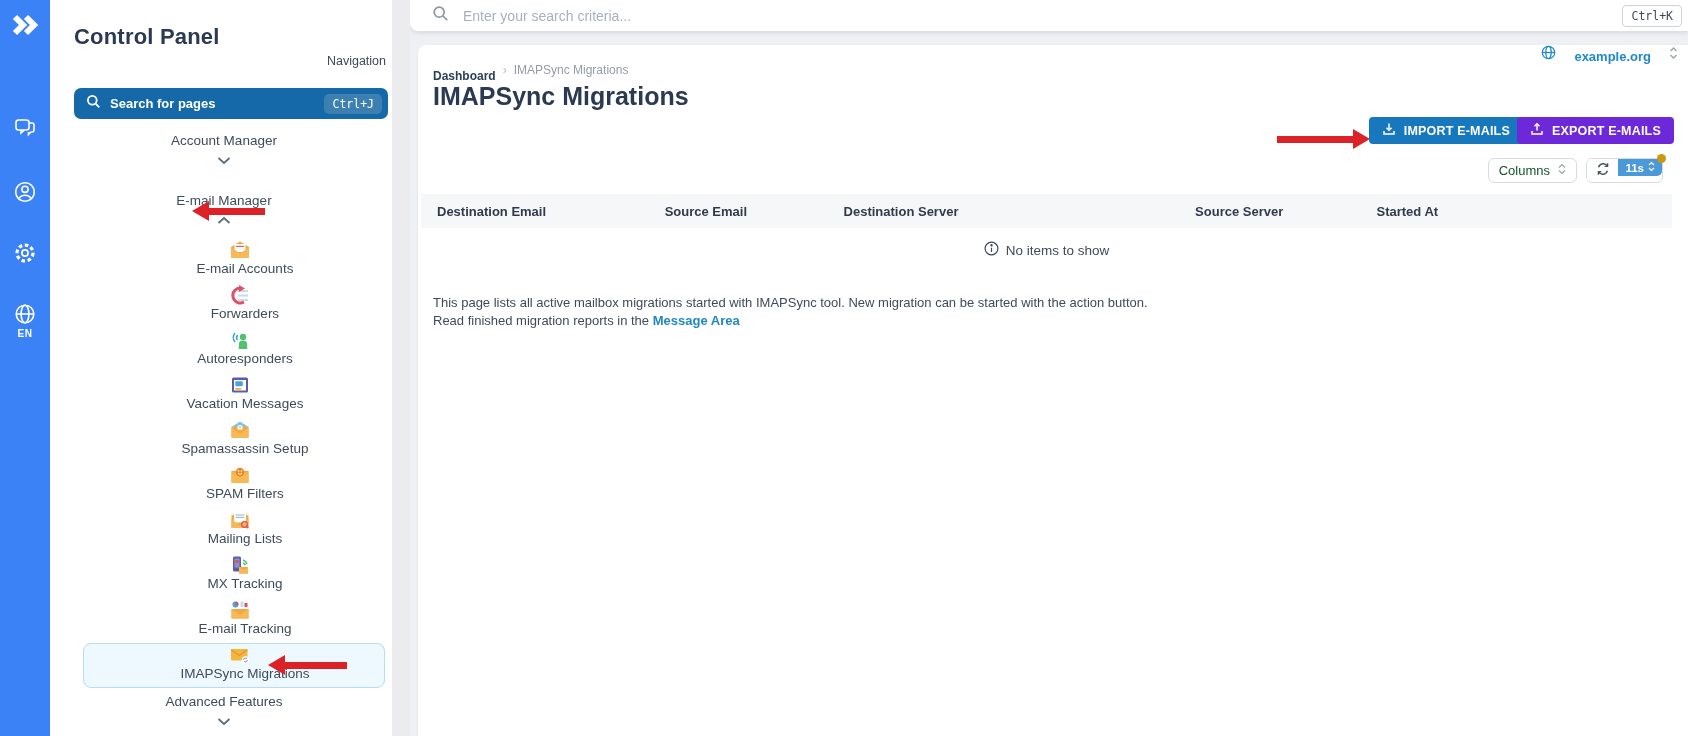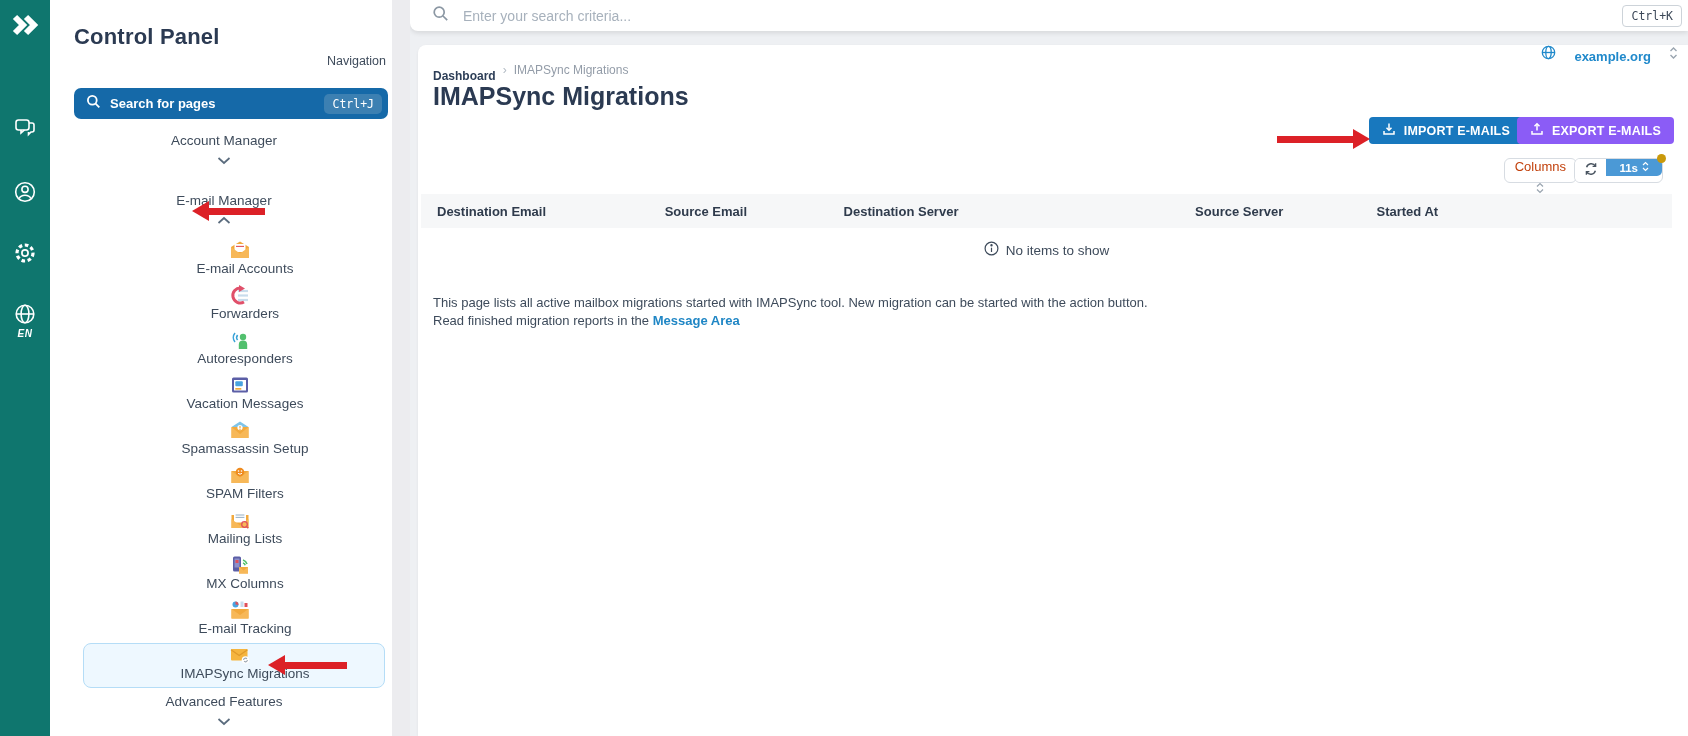--- a/index.html
+++ b/index.html
@@ -1,20 +1,20 @@
 <!DOCTYPE html>
 <html><head>
 <meta charset="utf-8">
 <style>
   * { margin:0; padding:0; box-sizing:border-box; }
   html,body { width:1688px; height:736px; background:#fff; font-family:"Liberation Sans",sans-serif; }
   .screen { position:relative; width:1688px; height:736px; overflow:hidden; background:#eef0f3; }
 
   
-  .rail { position:absolute; left:0; top:0; width:50px; height:736px; background:#0f766e; z-index:5;font-style:italic; }
+  .rail { position:absolute; left:0; top:0; width:50px; height:736px; background:#3b82f6; z-index:5; }
   .rail-logo { position:absolute; left:7px; top:7px; width:36px; height:36px; }
   .rail-ic { position:absolute; left:12px; width:26px; height:26px; }
   .rail-lang-label { position:absolute; left:0; top:328px; width:50px; text-align:center; color:#fff; font-size:10px; font-weight:700; letter-spacing:.5px; }
 
   
   .sidebar { position:absolute; left:50px; top:0; width:342px; height:736px; background:#fff; padding:0 6px 0 24px; z-index:4; }
   .sb-title { margin-top:24px; font-size:22px; font-weight:600; color:#2b3a52; letter-spacing:.2px; }
   .sb-subtitle { margin-top:4px; font-size:12.5px; color:#3e4b5b;text-align:right; }
   .sb-search { position:absolute; left:24px; top:88px; width:314px; height:31px; background:#1569a8; border-radius:7px; display:flex; align-items:center; padding:0 6px 0 12px; cursor:pointer; }
   .sb-search-label { color:#fff; font-size:13px; font-weight:600; margin-left:9px; flex:1; }
@@ -44,26 +44,26 @@
   .crumbs { position:absolute; left:15px; top:12px; display:flex; align-items:center; gap:7px; font-size:12px; }
   .crumb-main { color:#2d3e57; font-weight:600; cursor:pointer;margin-top:12px; }
   .crumb-sep { color:#b3bcc5; font-size:12px; }
   .crumb-cur { color:#939ca8; }
   .domain { position:absolute; right:10px; top:0; display:flex; align-items:flex-end; gap:18px; cursor:pointer; }
   .domain-name { color:#2089cb; font-size:13px; font-weight:600; }
   .page-title { position:absolute; left:15px; top:37px; font-size:25px; font-weight:600; color:#2b3a52; }
 
   .btn { position:absolute; top:72px; height:27px; display:inline-flex; align-items:center; gap:8px; border:none; border-radius:4px; color:#fff; font-family:"Liberation Sans",sans-serif; font-weight:700; font-size:12.5px; letter-spacing:.2px; padding:0 13px; cursor:pointer; }
   .btn-import { right:165px; background:#1878be; }
-  .btn-export { right:14px; background:#8b5cf6; }
-
-  .columns-dd { position:absolute; top:113px; right:111px; height:25px; border:1px solid #d7dce2; border-radius:6px; background:#fff; display:flex; align-items:center; gap:8px; padding:0 10px; font-size:13px; color:#c2410c; cursor:pointer;flex-direction:column; }
+  .btn-export { right:14px; background:#6d28d9; }
+
+  .columns-dd { position:absolute; top:113px; right:111px; height:25px; border:1px solid #d7dce2; border-radius:6px; background:#fff; display:flex; align-items:center; gap:8px; padding:0 10px; font-size:13px; color:#14532d; cursor:pointer; }
   .refresh-group { position:absolute; top:113px; right:25px; height:25px; display:flex; border:1px solid #d7dce2; border-radius:6px; overflow:visible; }
   .refresh-btn { width:31px; height:23px; background:#fff; border-radius:5px 0 0 5px; display:flex; align-items:center; justify-content:center; cursor:pointer; }
-  .interval { height:17px; background:#4b99d6; border-radius:0 5px 5px 0; display:flex; align-items:center; gap:4px; padding:0 13px; color:#fff; font-size:11.5px; font-weight:700; cursor:pointer; }
+  .interval { height:17px; background:#4b99d6; border-radius:0 5px 5px 0; display:flex; align-items:center; gap:4px; padding:0 7px; color:#fff; font-size:11.5px; font-weight:700; cursor:pointer; }
   .interval-dot { position:absolute; right:-4px; top:-5px; width:9px; height:9px; border-radius:50%; background:#c9990b; }
 
   .thead { position:absolute; left:3px; right:16px; top:149px; height:34px; background:#f6f7f8; display:grid; grid-template-columns:18.2% 14.3% 28.1% 14.5% 24.9%; align-items:center; }
   .th { padding-left:16px; font-size:13px; font-weight:700; color:#2f3b4c; }
   .empty { position:absolute; left:3px; right:16px; top:193px; height:24px; display:flex; align-items:center; justify-content:center; gap:7px; color:#3e4b5b; font-size:13.5px; }
   .desc { position:absolute; left:15px; top:249px; font-size:13px; color:#3e4b5b; line-height:18px; }
   .desc .link { color:#1f86c5; font-weight:700; cursor:pointer; }
 
   
   .arrow { position:absolute; display:flex; align-items:center; z-index:20; }
@@ -246,21 +246,21 @@
             <svg width="22" height="22" viewBox="0 0 22 22">
               <rect x="4" y="2.5" width="8" height="15" rx="1.5" fill="#5b5ea6"></rect>
               <rect x="5.5" y="4.5" width="5" height="9" fill="#8e90c9"></rect>
               <rect x="6.5" y="6" width="3" height="3" fill="#e0505a"></rect>
               <path d="M14 6 a6 6 0 0 1 4 4" fill="none" stroke="#52c06e" stroke-width="1.6"></path>
               <path d="M14 9 a3.2 3.2 0 0 1 2.2 2.2" fill="none" stroke="#52c06e" stroke-width="1.6"></path>
               <rect x="10" y="13" width="9" height="6.5" fill="#f2a93d"></rect>
               <path d="M10 13 L14.5 16.5 L19 13 V19.5 H10 Z" fill="#f7b858"></path>
             </svg>
           </span>
-          <span class="lbl">MX Columns</span>
+          <span class="lbl">MX Tracking</span>
         </div>
 
         <div class="nav-item">
           <span class="ic">
             <svg width="22" height="22" viewBox="0 0 22 22">
               <circle cx="6.5" cy="5.5" r="3" fill="#4aa3e0"></circle>
               <path d="M6.5 5.5 L6.5 2.5 A3 3 0 0 1 9.4 6 Z" fill="#e0505a"></path>
               <rect x="11.5" y="2.5" width="3" height="5.5" fill="#c8dcec"></rect>
               <rect x="15.5" y="4" width="3" height="4" fill="#e0505a"></rect>
               <rect x="2.5" y="10" width="17" height="9.5" fill="#f2a93d"></rect>

